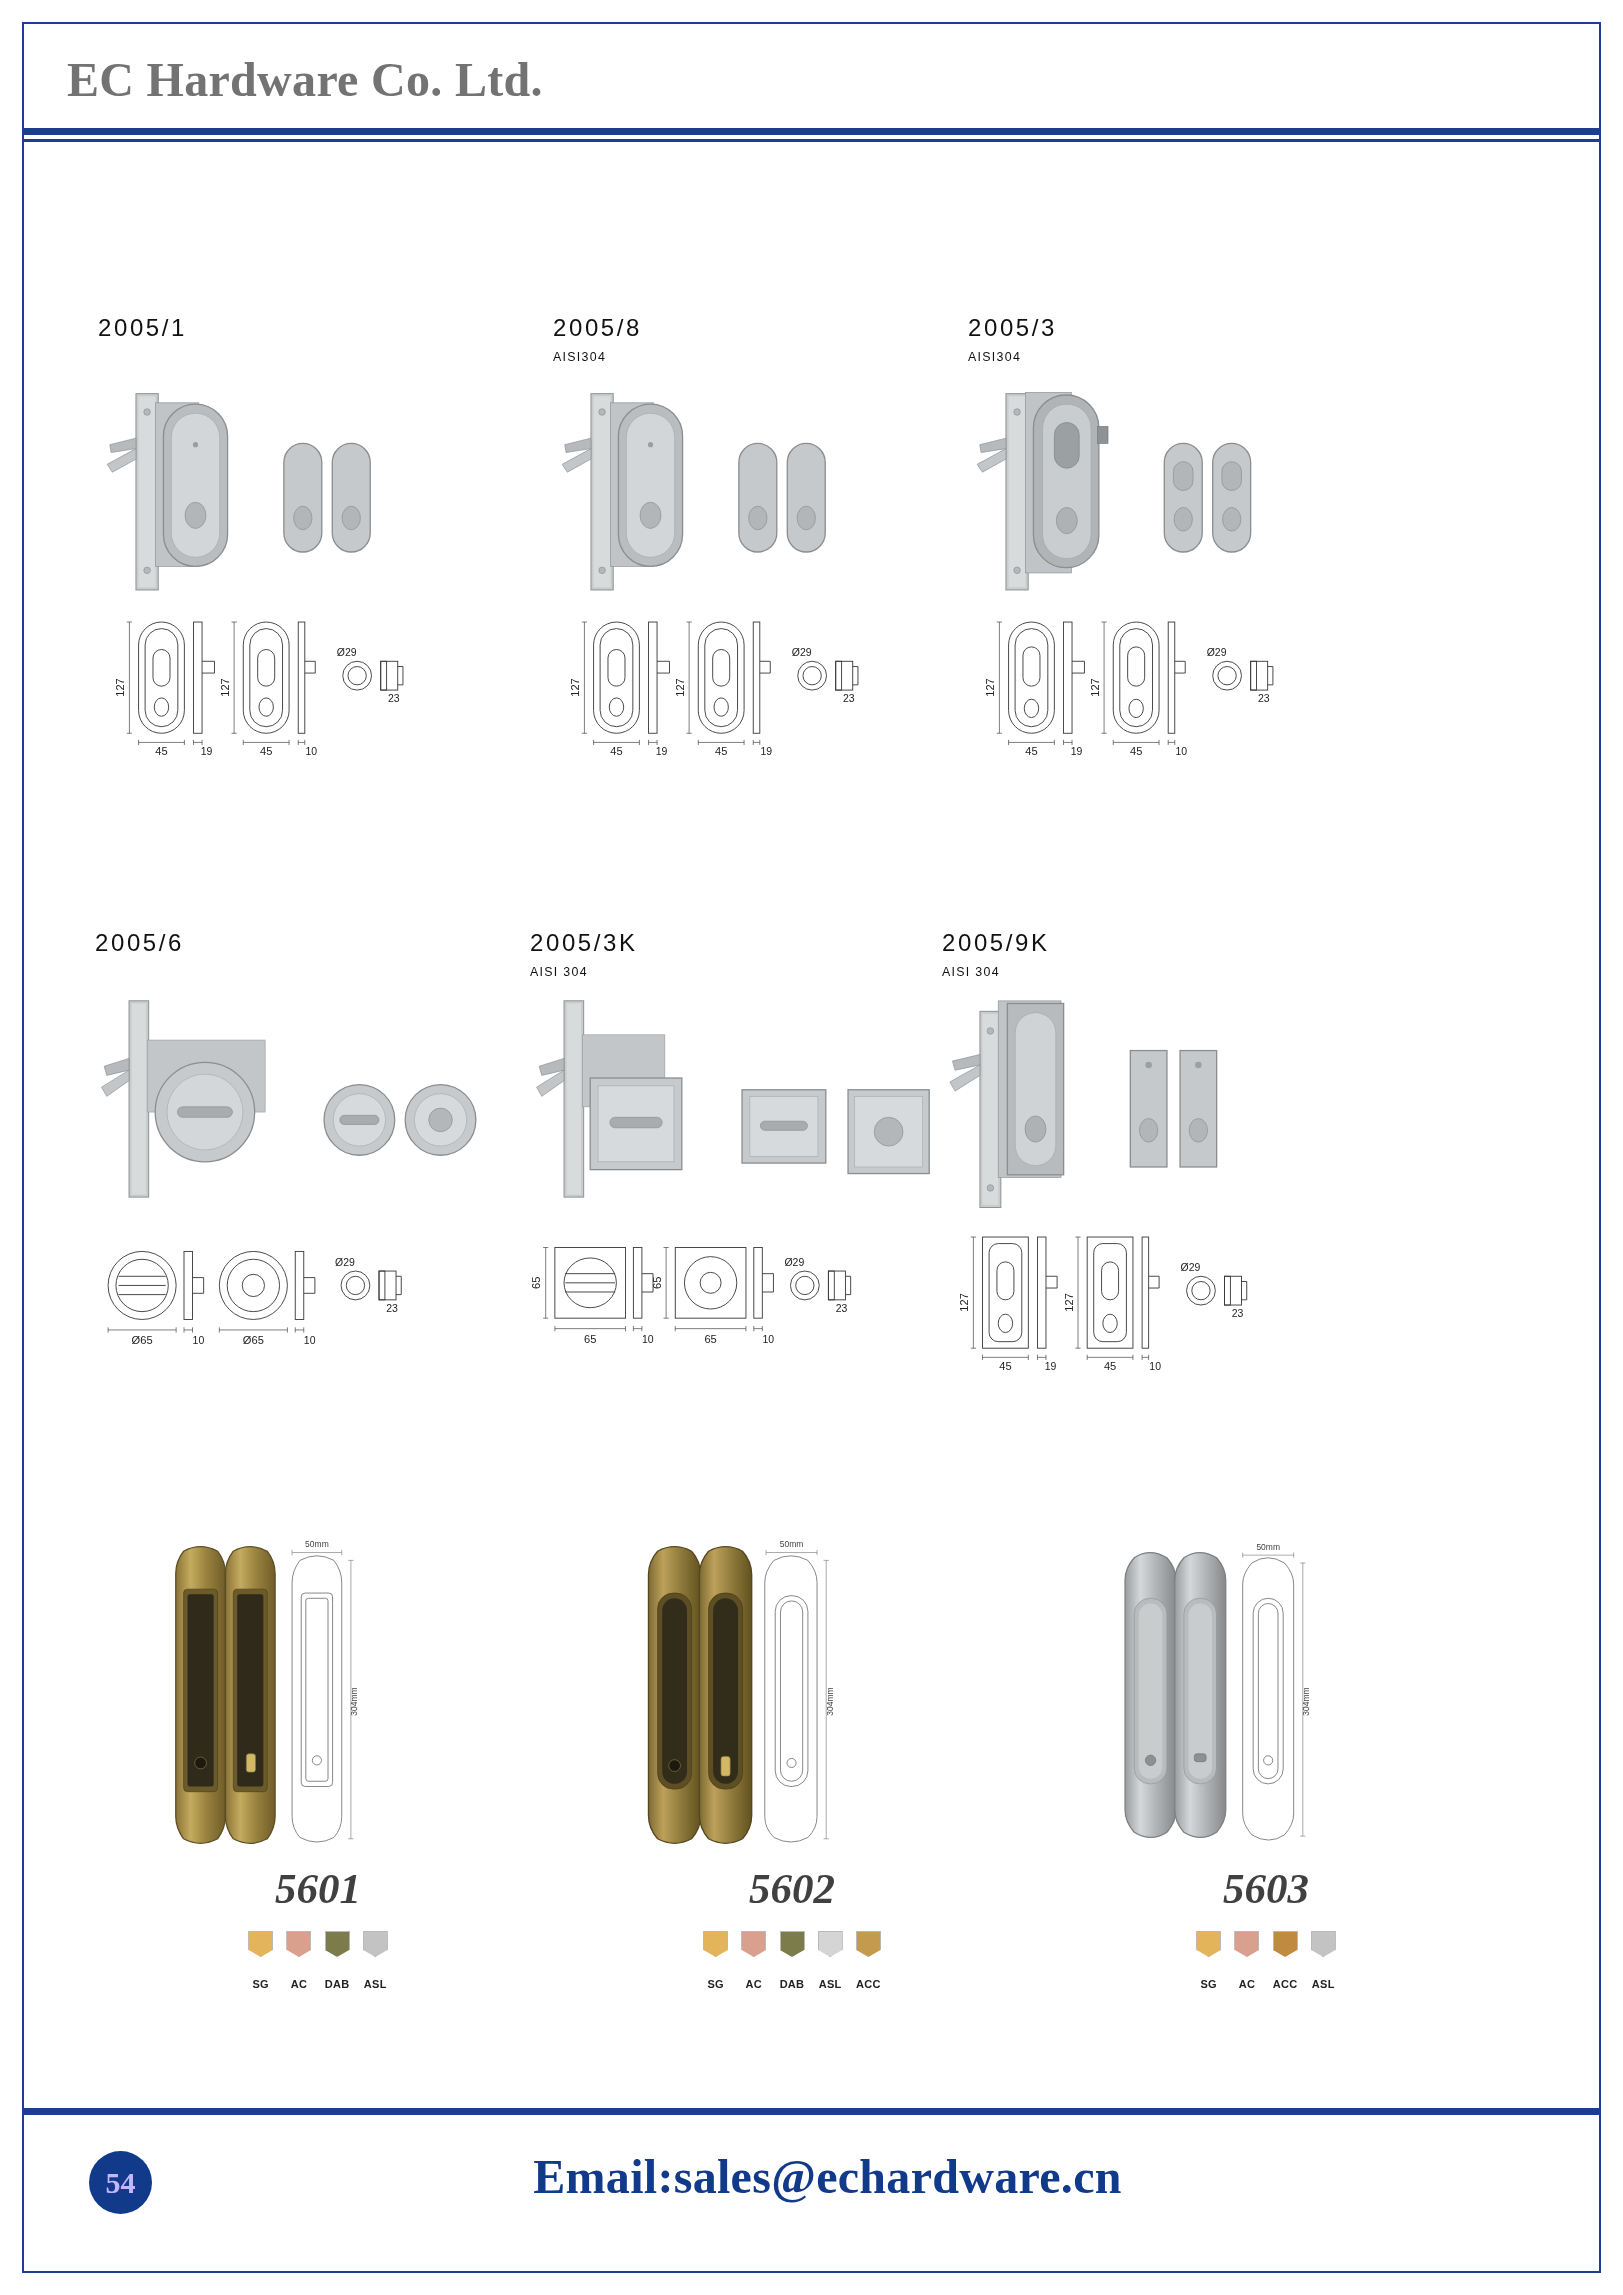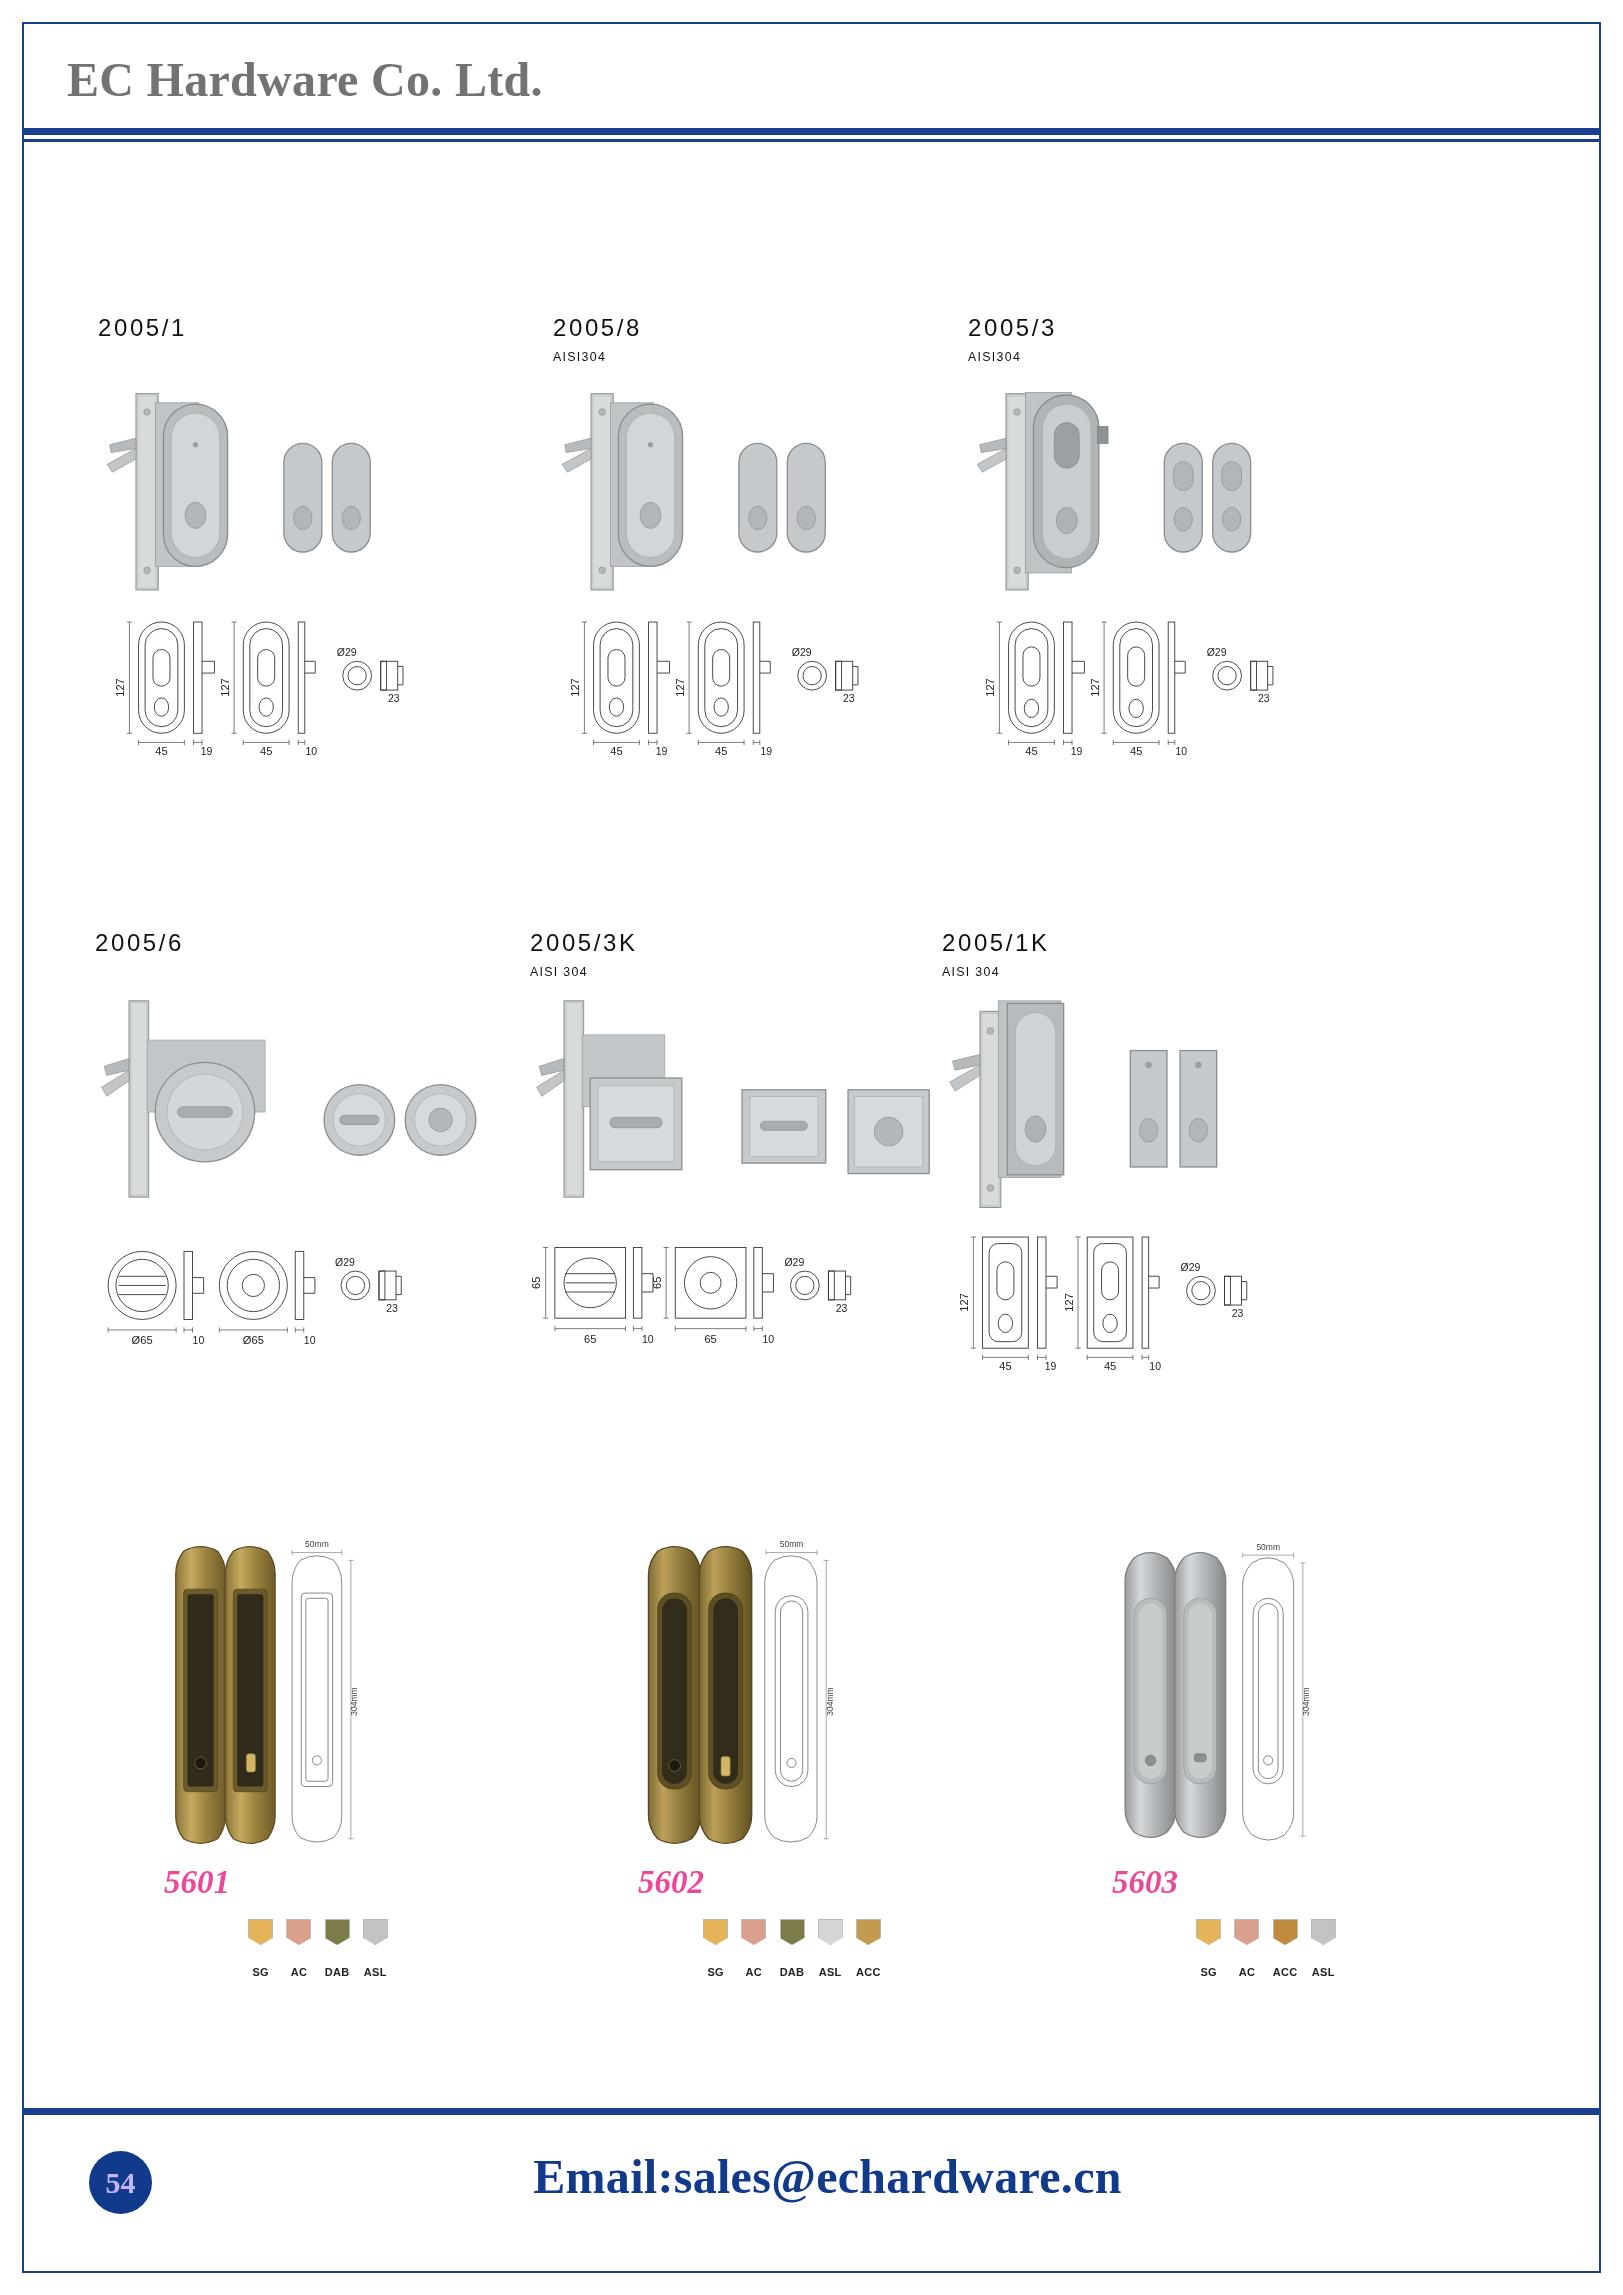--- a/index.html
+++ b/index.html
@@ -107,23 +107,23 @@
 
   
   svg { display: block; }
 
   
   .bseries { position: absolute; }
   .bname {
     font-family: "Liberation Serif", serif;
     font-style: italic;
     font-weight: bold;
-    font-size: 33px;
-    color: #ec4899;
-    text-align: left;
+    font-size: 43px;
+    color: #404040;
+    text-align: center;
     width: 100%;
   }
   .swatches {
     display: flex;
     justify-content: center;
     gap: 9.2px;
     margin-top: 18.3px;
   }
   .sw { width: 29px; text-align: center; }
   .sw-chip {
@@ -501,21 +501,21 @@
       <rect x="456" y="70" width="26" height="44"></rect>
       <rect x="456" y="70" width="9" height="44"></rect>
       <path d="M482 78 L490 78 L490 106 L482 106"></path>
     </g>
     <text x="404" y="62" font-size="16" fill="#222" text-anchor="middle">Ø29</text>
     <text x="476" y="132" font-size="16" fill="#222" text-anchor="middle">23</text>
   </svg>
 </div>
 
 <div class="cell" style="left:942px; top:929px; width:523px;">
-  <div class="code">2005/1K</div>
+  <div class="code">2005/9K</div>
   <div class="mat" style="height:15.7px;">AISI 304</div>
 
   <svg width="497" height="249" viewBox="0 0 760 380">
     <rect x="58" y="46" width="32" height="300" fill="#c9cccd" stroke="#8c9093" stroke-width="1.5"></rect>
     <rect x="62" y="50" width="24" height="292" fill="#d8dbdc"></rect>
     <circle cx="74" cy="76" r="5" fill="#b5b8ba" stroke="#8c9093"></circle>
     <circle cx="74" cy="316" r="5" fill="#b5b8ba" stroke="#8c9093"></circle>
     <path d="M58 112 L16 122 L20 136 L58 128 Z" fill="#b7babc" stroke="#8a8e91"></path>
     <path d="M58 128 L12 154 L20 168 L58 144 Z" fill="#c3c6c8" stroke="#8a8e91"></path>
     <rect x="86" y="30" width="96" height="270" fill="#c0c4c6" stroke="#8c9093"></rect>

